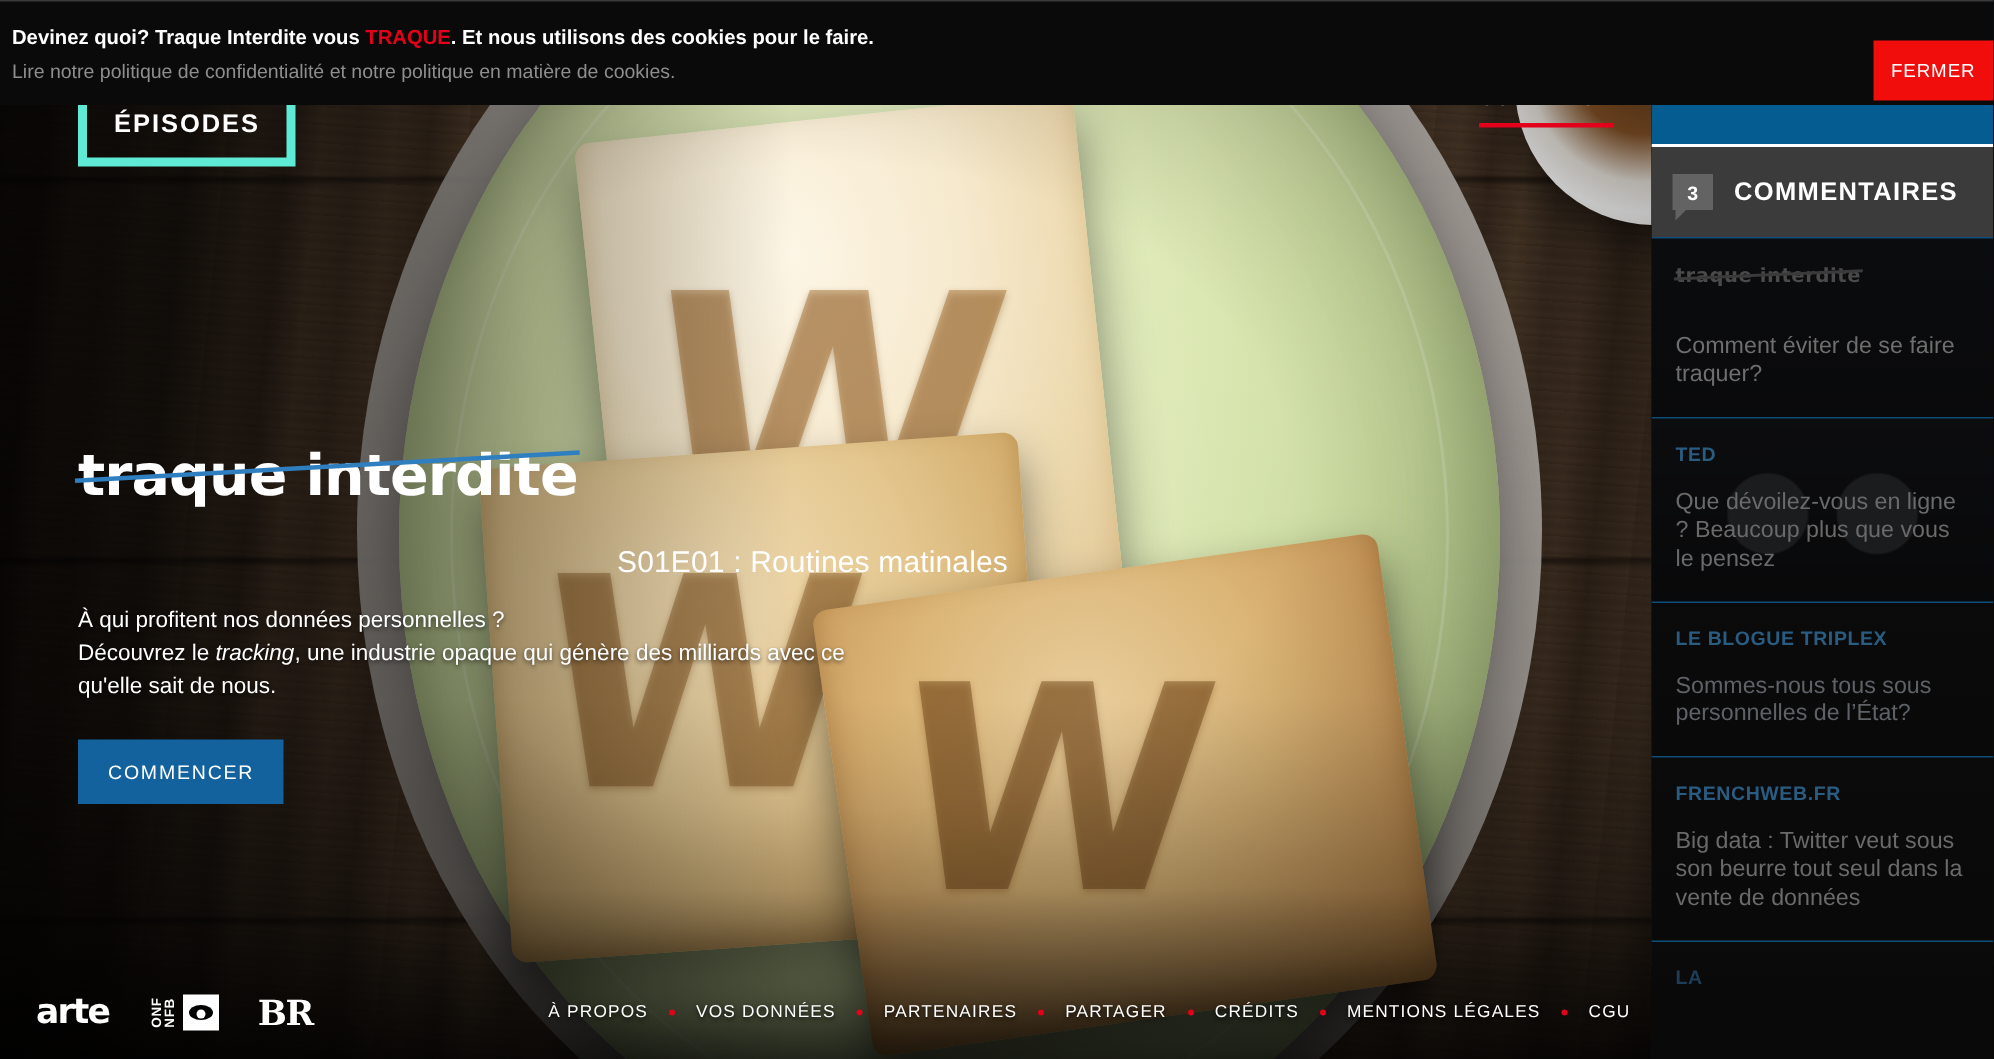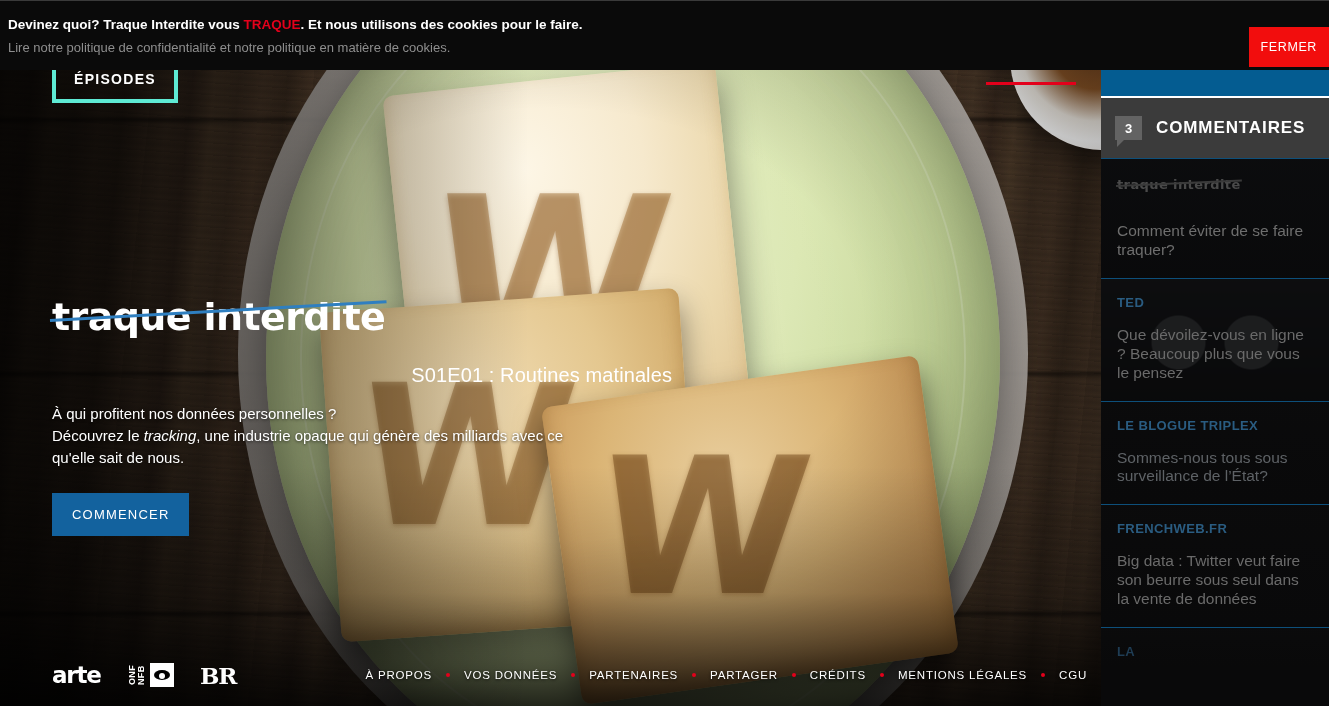--- a/index.html
+++ b/index.html
@@ -120,22 +120,22 @@
       linear-gradient(90deg, rgba(0,0,0,.72) 0%, rgba(0,0,0,.38) 26%, rgba(0,0,0,0) 48%),
       linear-gradient(0deg, rgba(0,0,0,.78) 0%, rgba(0,0,0,.18) 16%, rgba(0,0,0,0) 34%),
       radial-gradient(ellipse at 50% 46%, rgba(0,0,0,0) 40%, rgba(0,0,0,.40) 100%);
   }
 
   
   .topnav{ position:absolute; left:0; top:0; width:1101px; height:96px; z-index:4; }
   .episodes-btn{
     position:absolute; left:52px; top:56px;
     padding:11px 18px 12px;
-    border:4px solid #5eead4; background:transparent;
-    color:#fff; font-size:14px; font-weight:700; letter-spacing:1.3px;
+    border:6px solid #5eead4; background:transparent;
+    color:#fff; font-size:17px; font-weight:700; letter-spacing:1.3px;
     cursor:pointer;
   }
   .connexion-btn{
     position:absolute; left:986px; top:58px;
     color:#fff; font-size:13px; font-weight:700; letter-spacing:1.2px;
     padding-bottom:9px; border-bottom:3px solid #e3001b;
     cursor:pointer; background:none; border-left:0; border-right:0; border-top:0;
     font-family:inherit;
   }
 
@@ -166,21 +166,21 @@
     border:0; padding:14px 20px;
     font-size:13px; font-weight:400; letter-spacing:1.2px;
     cursor:pointer; font-family:inherit;
   }
 
   
   .footer{
     position:absolute; left:0; bottom:0; width:1101px; height:62px;
     z-index:5; display:flex; align-items:center;
   }
-  .logos{ display:flex; align-items:center; gap:26px; padding-left:52px; }
+  .logos{ display:flex; align-items:center; gap:26px; padding-left:24px; }
   .logo-arte{
     color:#fff; font-size:23px; font-weight:800; letter-spacing:-1.2px;
     font-family:"DejaVu Sans", sans-serif;
   }
   .logo-onf{ display:flex; align-items:center; gap:3px; }
   .logo-onf .stack{
     display:flex; flex-direction:column; line-height:1;
     transform:rotate(-90deg); transform-origin:center;
     font-size:9px; font-weight:800; color:#fff; letter-spacing:.4px;
   }
@@ -402,27 +402,27 @@
 
     <div class="sb-card c2">
       <div class="bg bg-binoc"></div>
       <div class="sb-src">TED</div>
       <div class="sb-title">Que dévoilez-vous en ligne ? Beaucoup plus que vous le pensez</div>
     </div>
 
     <div class="sb-card c3">
       <div class="bg bg-dark"></div>
       <div class="sb-src">LE BLOGUE TRIPLEX</div>
-      <div class="sb-title">Sommes-nous tous sous surveillance de l’État?</div>
+      <div class="sb-title">Sommes-nous tous sous personnelles de l’État?</div>
     </div>
 
     <div class="sb-card c4">
       <div class="bg bg-dark"></div>
       <div class="sb-src">FRENCHWEB.FR</div>
-      <div class="sb-title">Big data : Twitter veut faire son beurre sous seul dans la vente de données</div>
+      <div class="sb-title">Big data : Twitter veut sous son beurre tout seul dans la vente de données</div>
     </div>
 
     <div class="sb-card c5">
       <div class="bg bg-dark"></div>
       <div class="sb-src">LA</div>
     </div>
   </aside>
 
   <div class="langue">
     <span class="lbl">LANGUE</span>

